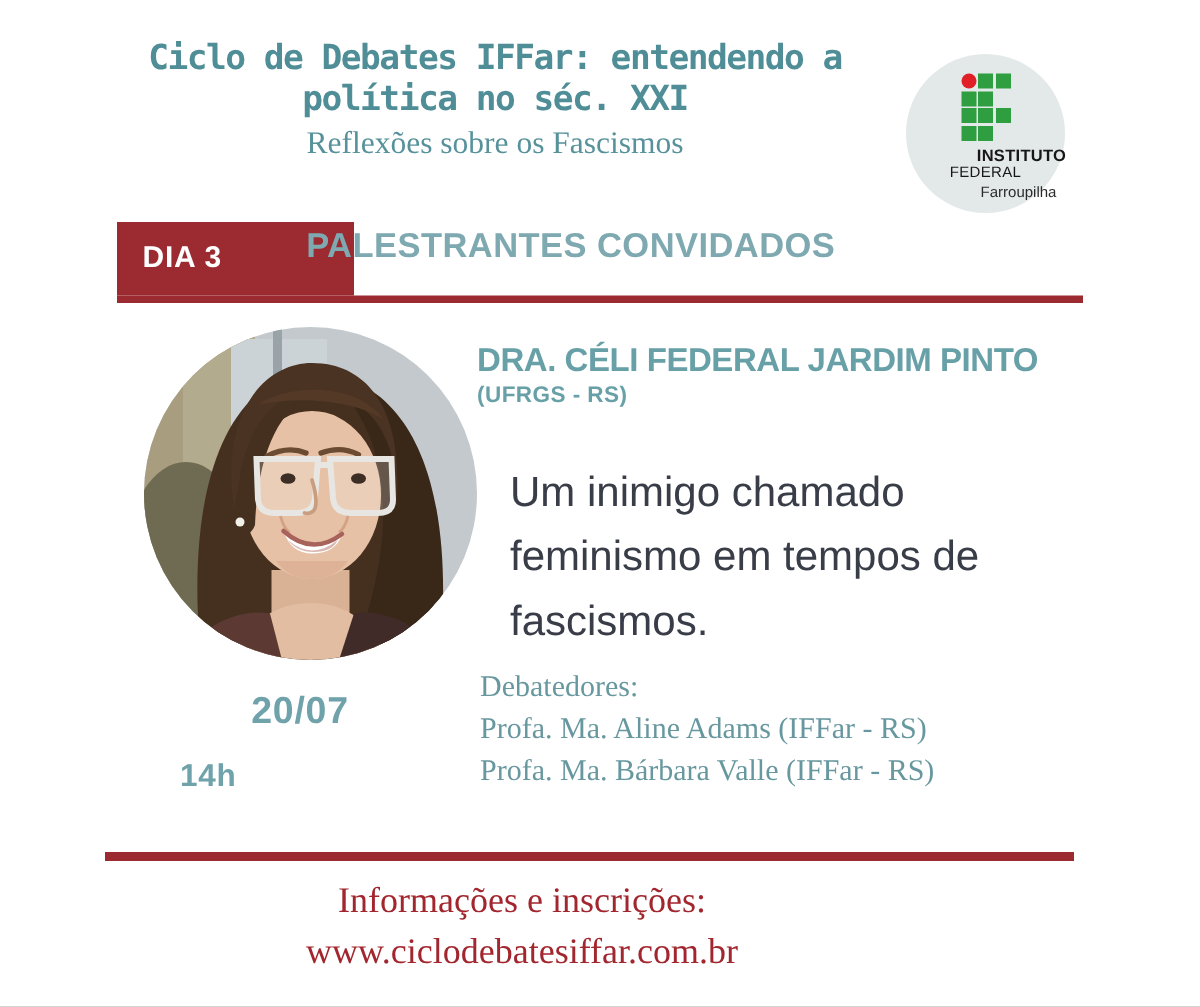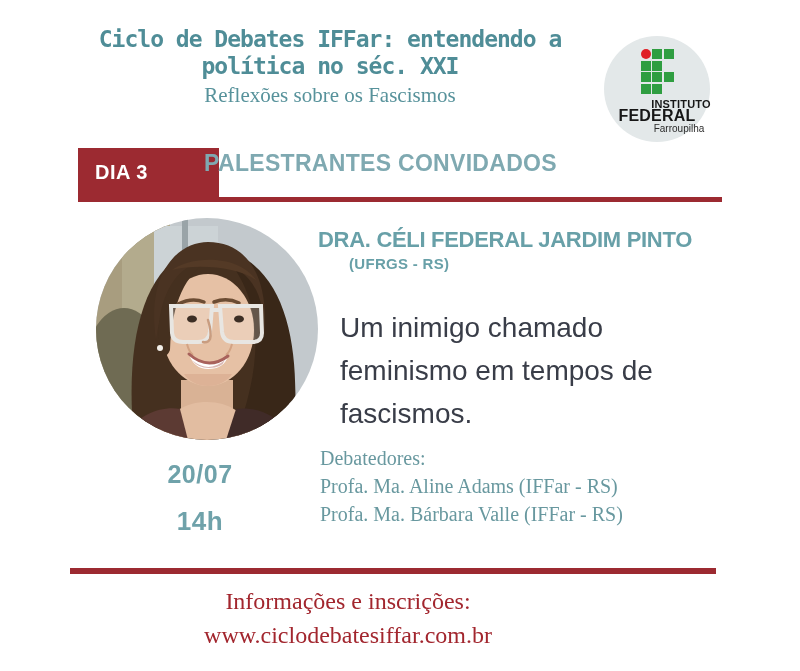--- a/index.html
+++ b/index.html
@@ -43,63 +43,63 @@
   .if-grid{
     margin-top:13px;display:grid;
     grid-template-columns:repeat(3,10px);grid-auto-rows:10px;gap:1.5px;
     width:33px;
   }
   .if-cell{width:10px;height:10px;}
   .if-cell.g{background:var(--if-green);}
   .if-cell.r{background:var(--if-red);border-radius:50%;}
   .if-cell.e{background:transparent;}
   .logo-text1{margin-top:4px;font-size:11px;font-weight:bold;color:#171717;letter-spacing:.2px;line-height:12px;margin-left:48px;}
-  .logo-text2{font-size:16px;font-weight:bold;color:#171717;letter-spacing:.2px;line-height:12px;}
+  .logo-text2{font-size:10px;font-weight:normal;color:#171717;letter-spacing:.2px;line-height:12px;}
   .logo-text3{font-size:10px;color:#2b2b2b;line-height:12px;margin-top:1px;padding-left:44px;}
   
   .day-badge{
-    position:absolute;left:78px;top:148px;width:141px;height:49px;
+    position:absolute;left:78px;top:148px;width:158px;height:49px;
     background:var(--maroon);color:#fff;font-weight:bold;font-size:20px;
     line-height:49px;padding-left:17px;box-sizing:border-box;letter-spacing:.5px;
   }
   .section-heading{
     position:absolute;left:128px;top:150px;width:505px;text-align:center;
     font-weight:bold;font-size:23px;letter-spacing:.3px;color:var(--teal-heading);
     white-space:nowrap;
   }
   .rule-top{position:absolute;left:78px;top:197px;width:644px;height:5px;background:var(--maroon);}
   .rule-bottom{position:absolute;left:70px;top:568px;width:646px;height:6px;background:var(--maroon);}
   
   .photo{position:absolute;left:96px;top:218px;width:222px;height:222px;}
   
   .speaker-name{
     position:absolute;left:318px;top:227px;font-weight:bold;font-size:22px;
     letter-spacing:-0.3px;color:var(--teal-name);white-space:nowrap;
   }
   .speaker-affil{
     position:absolute;left:318px;top:255px;font-weight:bold;font-size:15px;
-    letter-spacing:.3px;color:var(--teal-name);white-space:nowrap;margin-left:31px;
+    letter-spacing:.3px;color:var(--teal-name);white-space:nowrap;
   }
   .talk-title{
     position:absolute;left:340px;top:306px;width:374px;text-align:left;
     font-size:28px;line-height:43px;color:var(--dark-text);
   }
   .debaters{
     position:absolute;left:320px;top:444px;
     font-family:"Liberation Serif",serif;font-size:20px;line-height:28px;
     color:var(--teal-serif);white-space:nowrap;
   }
   
   .sched-date{
     position:absolute;left:120px;top:460px;width:160px;text-align:center;
     font-weight:bold;font-size:25px;color:#6fa2aa;letter-spacing:.5px;
   }
   .sched-time{
-    position:absolute;left:120px;top:506px;width:160px;text-align:center;
-    font-weight:bold;font-size:26px;color:#6fa2aa;letter-spacing:.5px;
+    position:absolute;left:120px;top:506px;width:160px;text-align:left;
+    font-weight:bold;font-size:21px;color:#6fa2aa;letter-spacing:.5px;
   }
   
   .footer-block{
     position:absolute;left:0;top:584px;width:696px;text-align:center;
     font-family:"Liberation Serif",serif;font-size:24px;line-height:34px;
     color:var(--footer-red);
   }
 </style>
 </head>
 <body>

